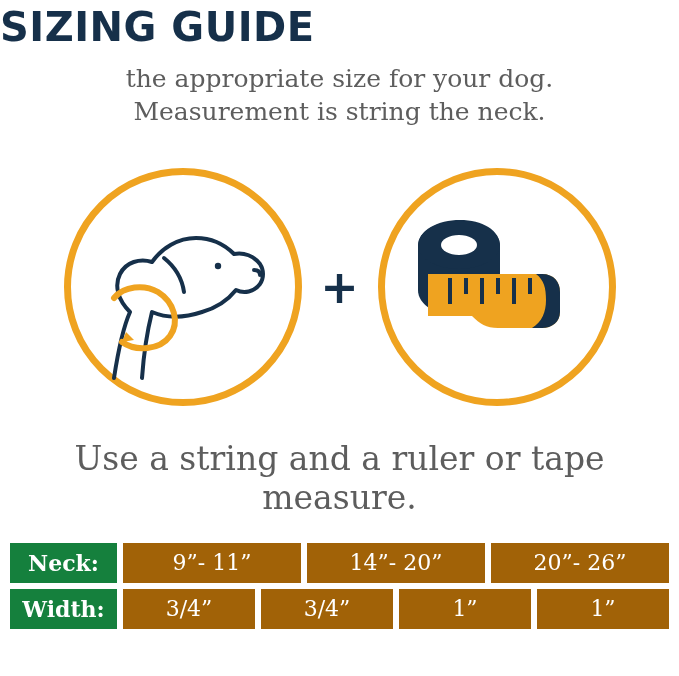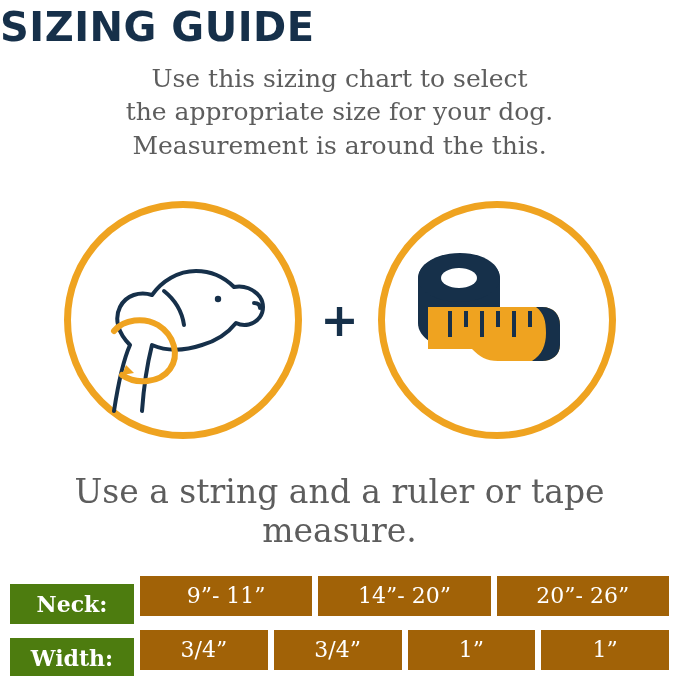--- a/index.html
+++ b/index.html
@@ -95,42 +95,40 @@
     height: 40px;
     display: flex;
     align-items: center;
     justify-content: center;
     font-family: "DejaVu Serif", serif;
     font-size: 22px;
     color: #ffffff;
     box-sizing: border-box;
   }
   .cell-head {
-    width: 124px;
-    background: #4d7c0f;
+    width: 107px;
+    background: #15803d;
     font-weight: bold;
     justify-content: center;
-    margin-top: 8px;
   }
   .cell-val {
     flex: 1;
     background: #a16207;
   }
 </style>
 </head>
 <body>
 
 <div class="page">
 
   <h1 class="title">SIZING GUIDE</h1>
 
   <div class="subtitle">
-    <div>Use this sizing chart to select</div>
     <div>the appropriate size for your dog.</div>
-    <div>Measurement is around the this.</div>
+    <div>Measurement is string the neck.</div>
   </div>
 
   <div class="icon-row">
 
     <div class="circle">
       <svg width="210" height="210" viewBox="0 0 210 210">
 
         <path d="M36 196 C 40 170, 44 148, 52 130 C 40 118, 36 104, 42 92
                  C 48 80, 62 76, 74 80 C 84 66, 100 56, 118 56
                  C 132 56, 146 62, 156 72 C 166 70, 176 74, 182 82

